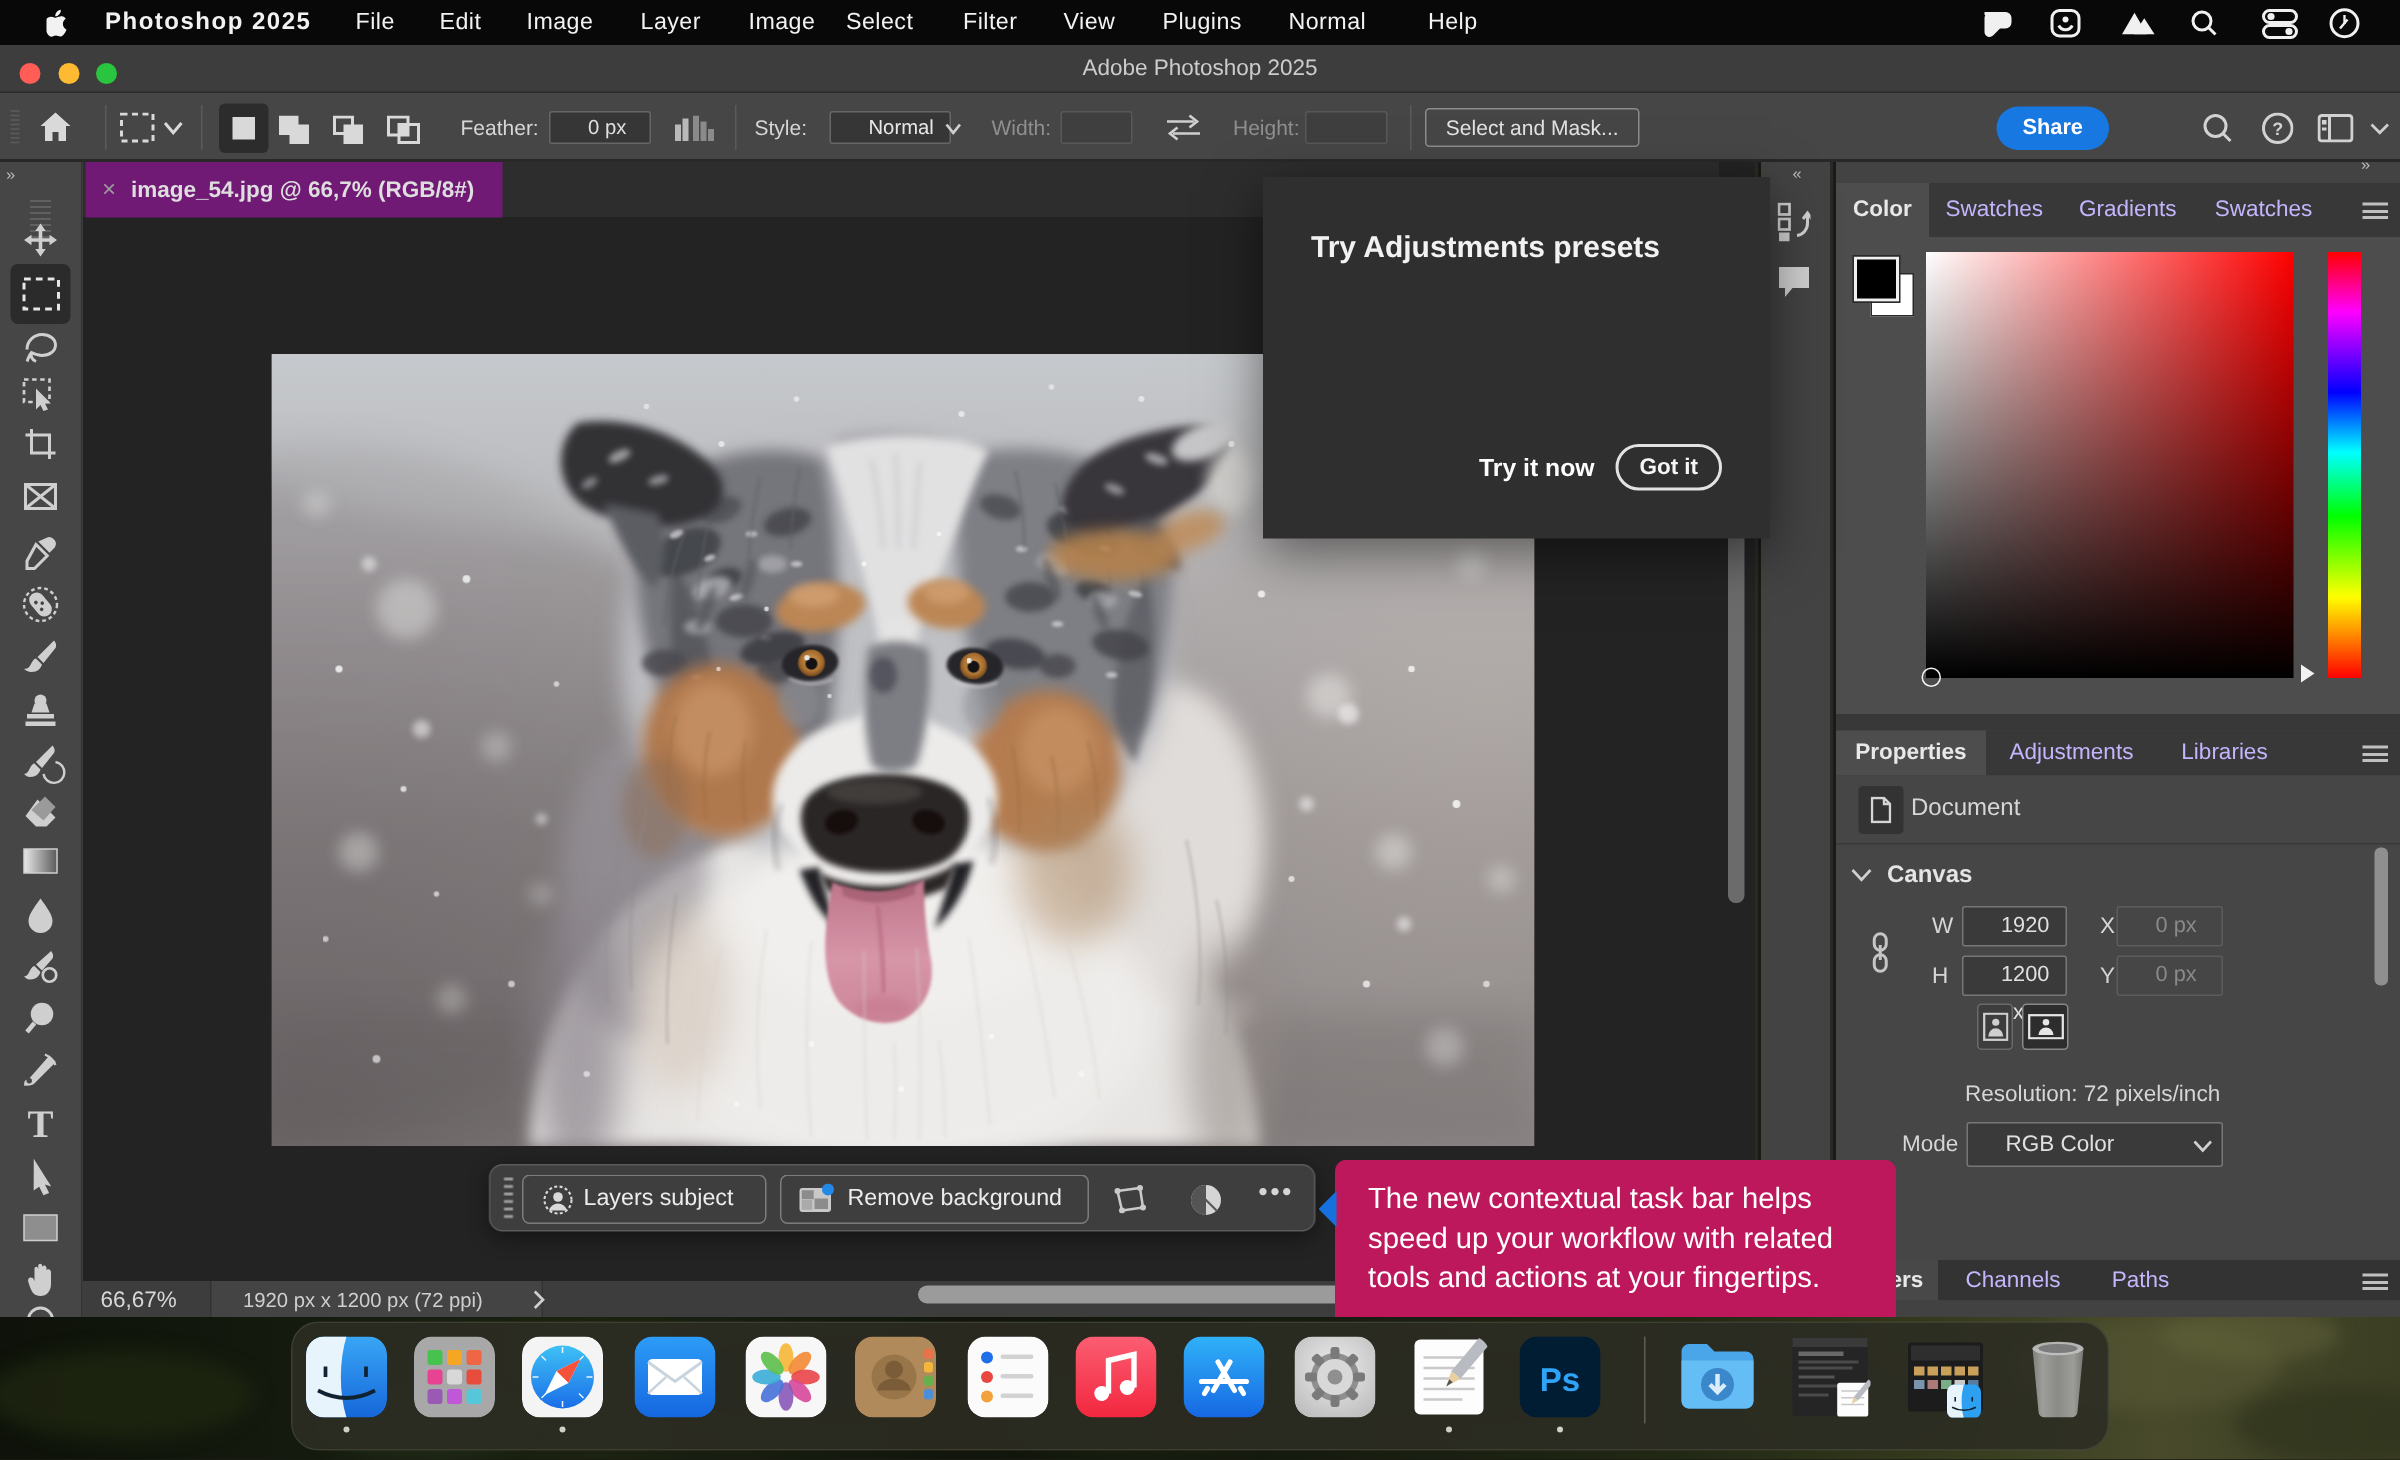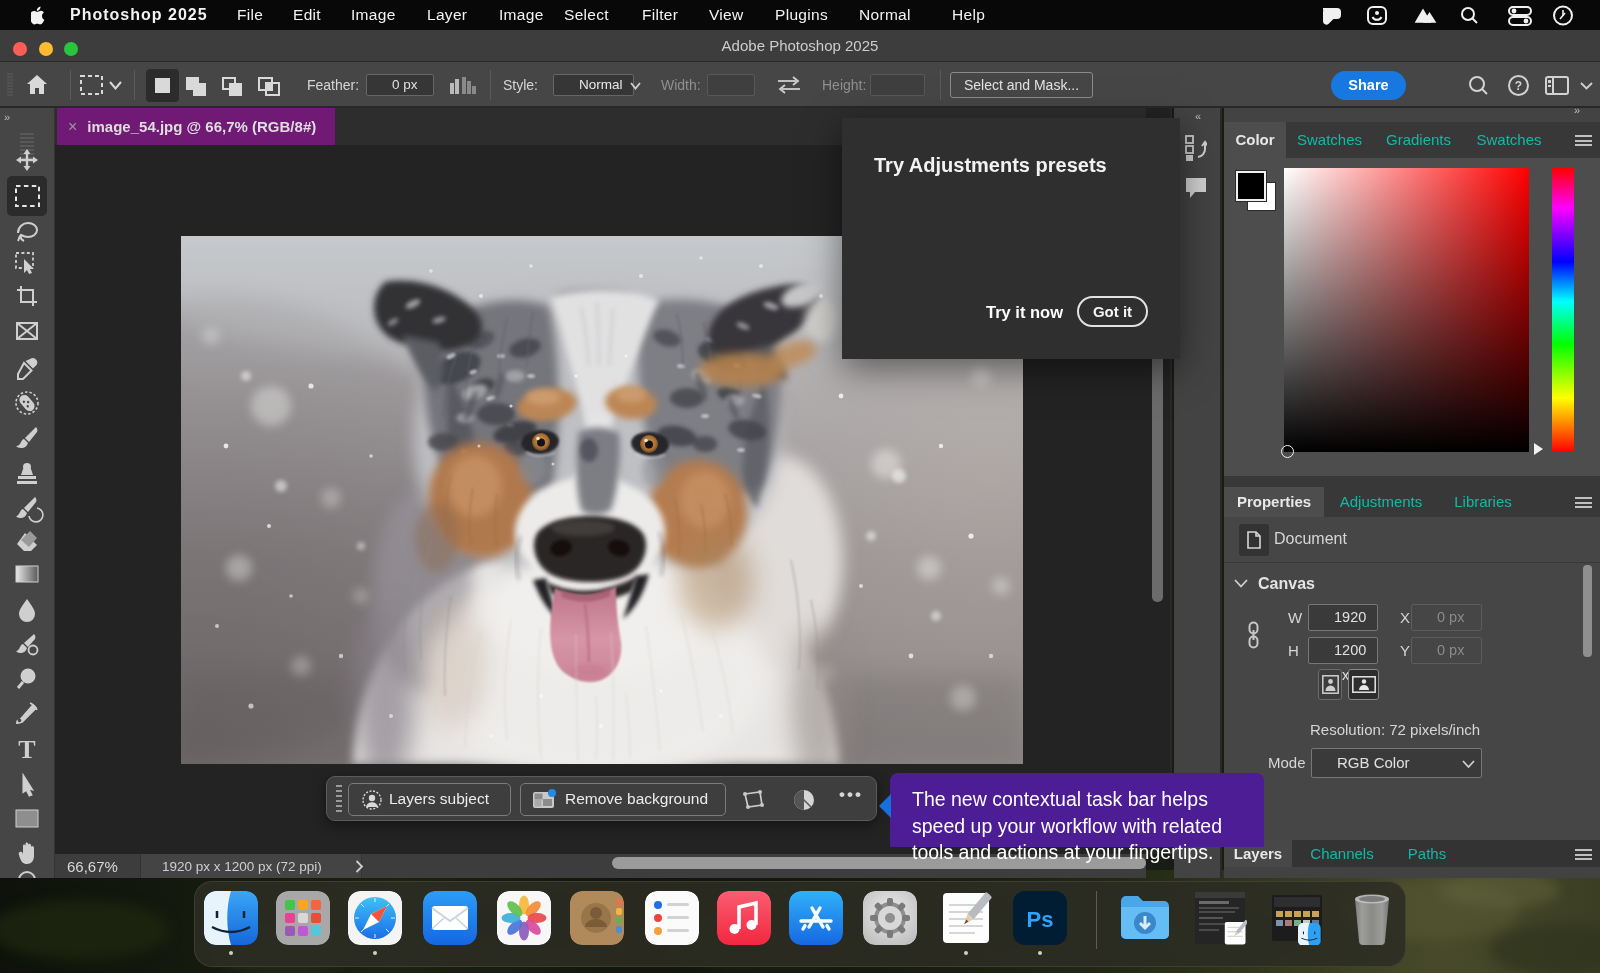--- a/index.html
+++ b/index.html
@@ -26,21 +26,21 @@
   #doctab { position:absolute; left:2px; top:0; width:278px; height:37px; background:#701a75; color:#dedede; font-size:15px; font-weight:bold; line-height:37px; }
   
   #canvas { left:55px; top:145px; width:1091px; height:709px; background:#242323; }
   
   #statusbar { left:55px; top:854px; width:1091px; height:24px; background:#3d3d3d; color:#d8d8d8; font-size:15px; }
   
   #scrollstrip { left:1146px; top:108px; width:26px; height:746px; background:#242323; border-right:2px solid #292929; }
   #iconstrip { left:1174px; top:108px; width:48px; height:770px; background:#434343; border-right:2px solid #292929; }
   #panels { left:1224px; top:108px; width:376px; height:770px; background:#464646; }
   .ptabbar { position:absolute; left:0; width:376px; background:#383838; }
-  .ptab { position:absolute; top:0; height:100%; color:#14b8a6; font-size:15px; text-align:center; }
+  .ptab { position:absolute; top:0; height:100%; color:#c4b5fd; font-size:15px; text-align:center; }
   .ptab.active { background:#4d4d4d; color:#e8e8e8; font-weight:bold; }
   .hamb { position:absolute; width:17px; height:11px; border-top:2px solid #c0c0c0; border-bottom:2px solid #c0c0c0; }
   .hamb:before { content:""; position:absolute; left:0; right:0; top:3px; height:2px; background:#c0c0c0; }
   
   #dock { left:194px; top:881px; width:1212px; height:86px; background:rgba(44,44,35,0.88); border:1px solid rgba(120,120,100,0.25); border-radius:18px; }
   .dicon { position:absolute; top:891px; width:54px; height:54px; border-radius:12px; }
   .ddot { position:absolute; top:951px; width:4px; height:4px; border-radius:50%; background:#d0d0c8; }
 </style>
 </head>
 <body>
@@ -682,21 +682,21 @@
       <circle cx="7" cy="17" r="2" fill="#c9c9c9"></circle>
     </svg>
   <svg class="abs" style="left:466px;top:12px" width="22" height="22">
       <circle cx="11" cy="11" r="10" fill="#d5d5d5"></circle>
       <path d="M11 1 a10 10 0 0 0 0 20 Z" fill="#555"></path>
       <path d="M4 4 L18 18" stroke="#555" stroke-width="1.4"></path>
     </svg>
   <div class="abs" style="left:512px;top:8px;font-size:17px;font-weight:bold;color:#d5d5d5;letter-spacing:2px;">•••</div>
 </div>
 
-<div class="abs" style="z-index:21;left:890px;top:773px;width:374px;height:74px;background:#4c1d95;border-radius:8px 8px 0 0;">
+<div class="abs" style="z-index:21;left:890px;top:773px;width:374px;height:105px;background:#be185d;border-radius:8px 8px 0 0;">
   <div class="abs" style="left:-11px;top:21px;width:0;height:0;border-top:12px solid transparent;border-bottom:12px solid transparent;border-right:12px solid #1670dd;"></div>
   <div class="abs" style="left:22px;top:13px;width:340px;font-size:19.5px;line-height:26.5px;color:#fff;">The new contextual task bar helps speed up your workflow with related tools and actions at your fingertips.</div>
 </div>
 <div class="abs" id="statusbar">
   <div class="abs" style="left:12px;top:3px;line-height:20px;">66,67%</div>
   <div class="abs" style="left:85px;top:0;width:222px;height:24px;background:#444;border-left:1px solid #333;border-right:1px solid #333;"></div>
   <div class="abs" style="left:107px;top:3px;line-height:20px;font-size:13.5px;color:#cfcfcf;">1920 px x 1200 px (72 ppi)</div>
   <svg class="abs" style="left:300px;top:6px" width="9" height="13">
       <path d="M1.5 1 L7 6.5 L1.5 12" fill="none" stroke="#cfcfcf" stroke-width="1.8"></path>
     </svg>

